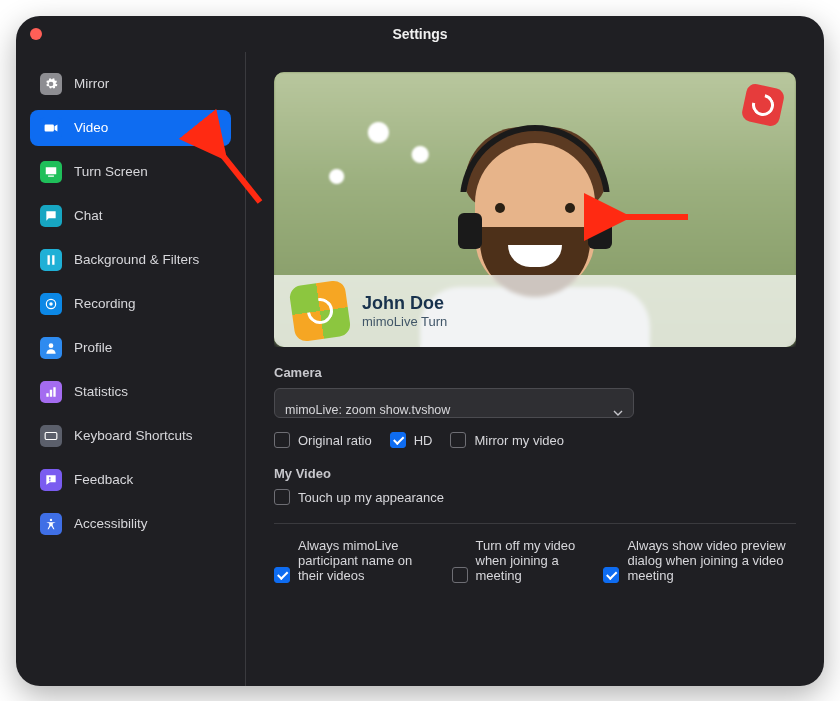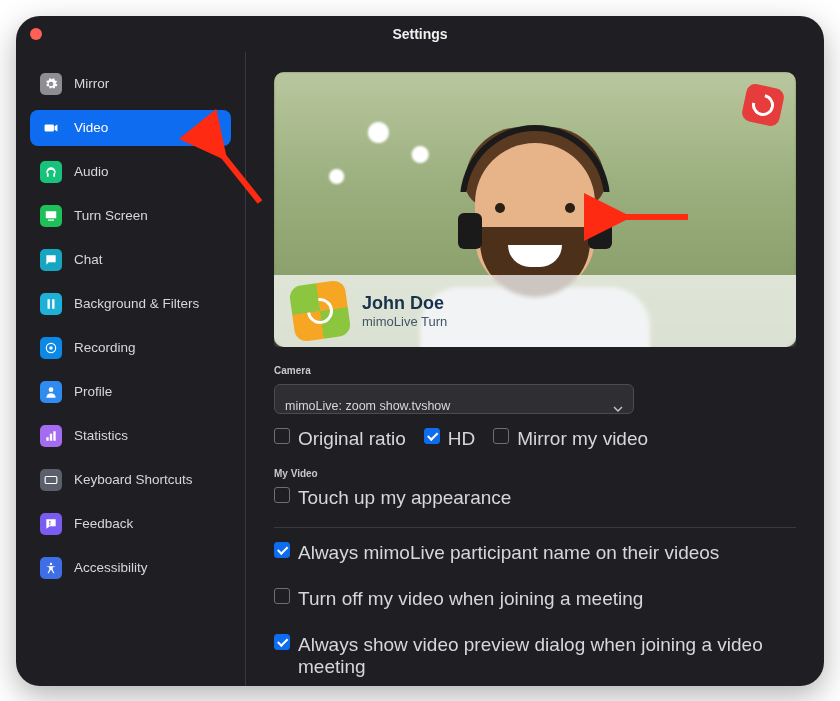--- a/index.html
+++ b/index.html
@@ -210,21 +210,21 @@
     z-index:-1;
   }
   .overlay-logo::after{
     content:""; width:20px;height:20px;border:3px solid #fff;border-radius:50%;
     border-left-color:transparent; transform: rotate(45deg);
   }
   .overlay-text .line1 { font-weight:700; color:#18324d; font-size:18px; }
   .overlay-text .line2 { color:#415668; font-size:13px; }
   .section-label {
     color: #c7c7cc;
-    font-size: 10px;
+    font-size: 13px;
     font-weight: 600;
     margin: 18px 0 8px 0;
   }
   .dropdown {
     width: 360px;
     height: 30px;
     background: #2f2f33;
     border: 1px solid #4b4b50;
     border-radius: 6px;
     display: flex;
@@ -236,40 +236,40 @@
     cursor: pointer;
   }
   .dropdown .chev { width:10px;height:10px; }
   .check-row {
     display: flex;
     align-items: center;
     gap: 18px;
     margin: 14px 0 4px 0;
   }
   .chk {
-    display: flex; align-items: flex-start; gap: 8px;
-    color: #d7d7db; font-size: 19px;
+    display: flex; align-items: flex-end; gap: 8px;
+    color: #d7d7db; font-size: 13px;
     cursor: pointer;
   }
   .box {
     width: 16px; height: 16px;
     border: 1.5px solid #6e6e74;
     border-radius: 3px;
     display:flex;align-items:center;justify-content:center;
     flex-shrink: 0;
   }
   .box.checked {
     background: #0e6cf1;
     border-color: #0e6cf1;
   }
   .box.checked::after{
     content:""; width:4px;height:8px;border:2px solid #fff;border-top:none;border-left:none;
     transform: rotate(45deg) translateY(-1px);
   }
-  .stack { display:flex; flex-direction:column; gap:24px; margin-top:6px; }
+  .stack { display:flex; gap:24px; margin-top:6px; }
   .divider { border-top:1px solid #3a3a3e; margin: 18px 0 14px 0; }
   
   .arrow {
     position: absolute;
     pointer-events: none;
   }
   .arrow svg { overflow: visible; }
 </style>
 </head>
 <body>
@@ -292,28 +292,20 @@
           </div>
           <span>Mirror</span>
         </div>
         <div class="side-item active">
           <div class="side-icon" style="background: rgb(14, 108, 241);">
             <svg viewBox="0 0 24 24">
               <path d="M3 6h12a2 2 0 012 2v8a2 2 0 01-2 2H3a2 2 0 01-2-2V8a2 2 0 012-2zm15 3l5-3v12l-5-3V9z"></path>
             </svg>
           </div>
           <span>Video</span>
-        </div>
-        <div class="side-item">
-          <div class="side-icon" style="background: rgb(23, 194, 122);">
-            <svg viewBox="0 0 24 24">
-              <path d="M4 14v-2a8 8 0 1116 0v2h-1v6h-3v-6h2a6 6 0 10-12 0h2v6H5v-6H4z"></path>
-            </svg>
-          </div>
-          <span>Audio</span>
         </div>
         <div class="side-item">
           <div class="side-icon" style="background: rgb(31, 191, 90);">
             <svg viewBox="0 0 24 24">
               <path d="M3 4h18v12H3V4zm4 14h10v2H7v-2zm5-11l4 4h-3v3h-2v-3H8l4-4z"></path>
             </svg>
           </div>
           <span>Turn Screen</span>
         </div>
         <div class="side-item">

